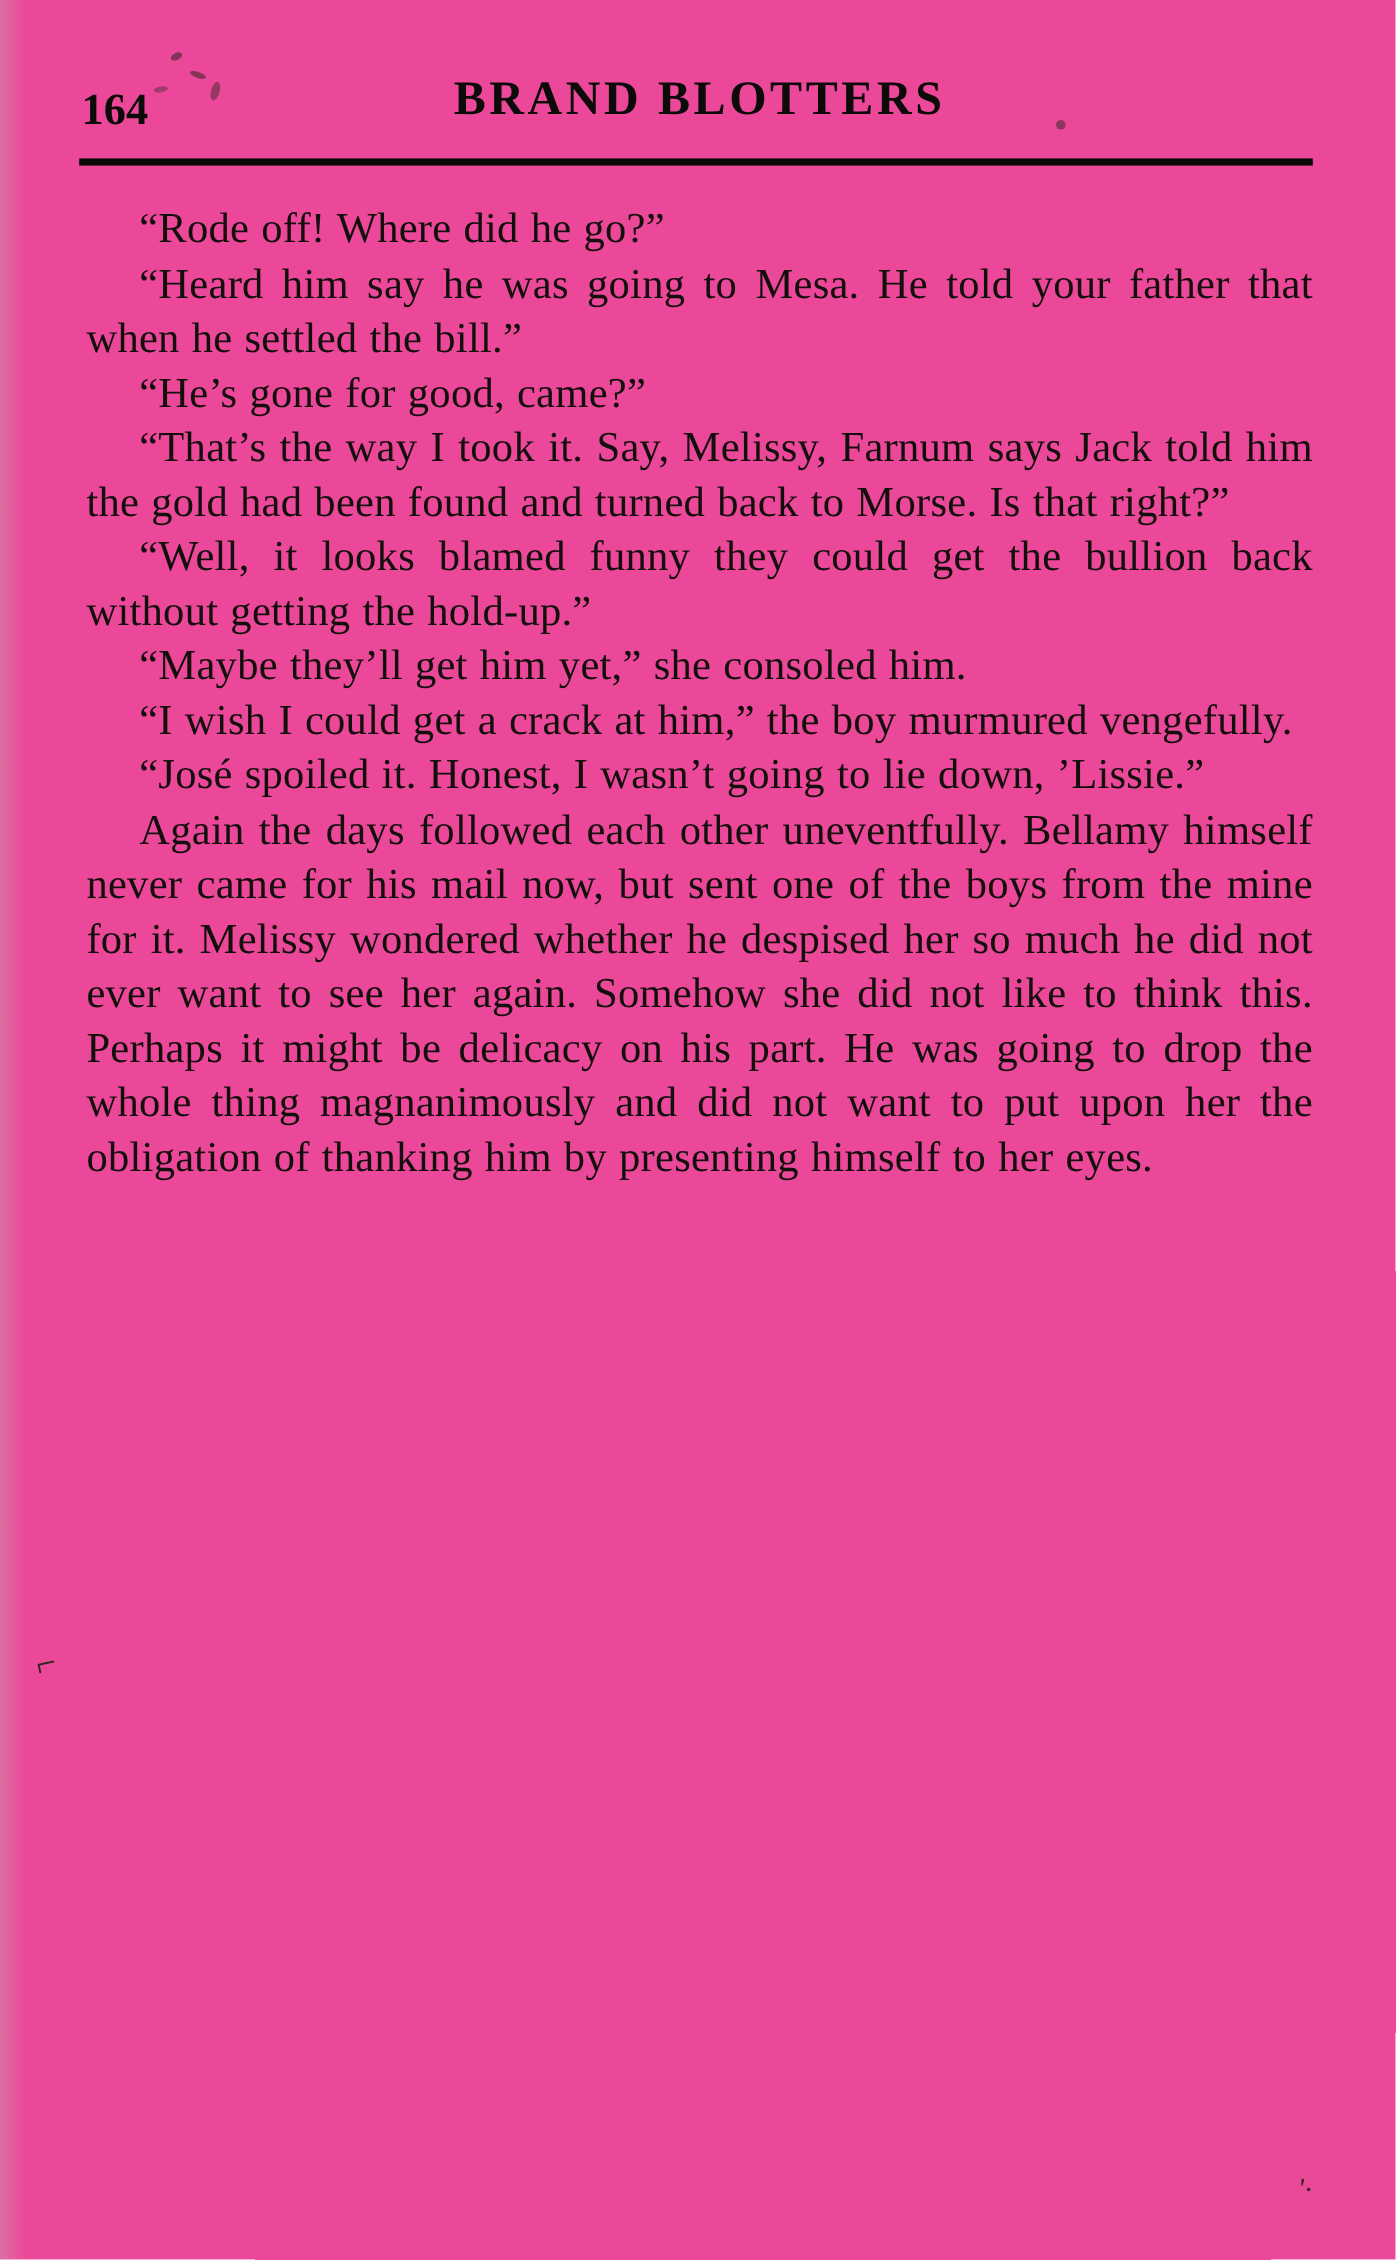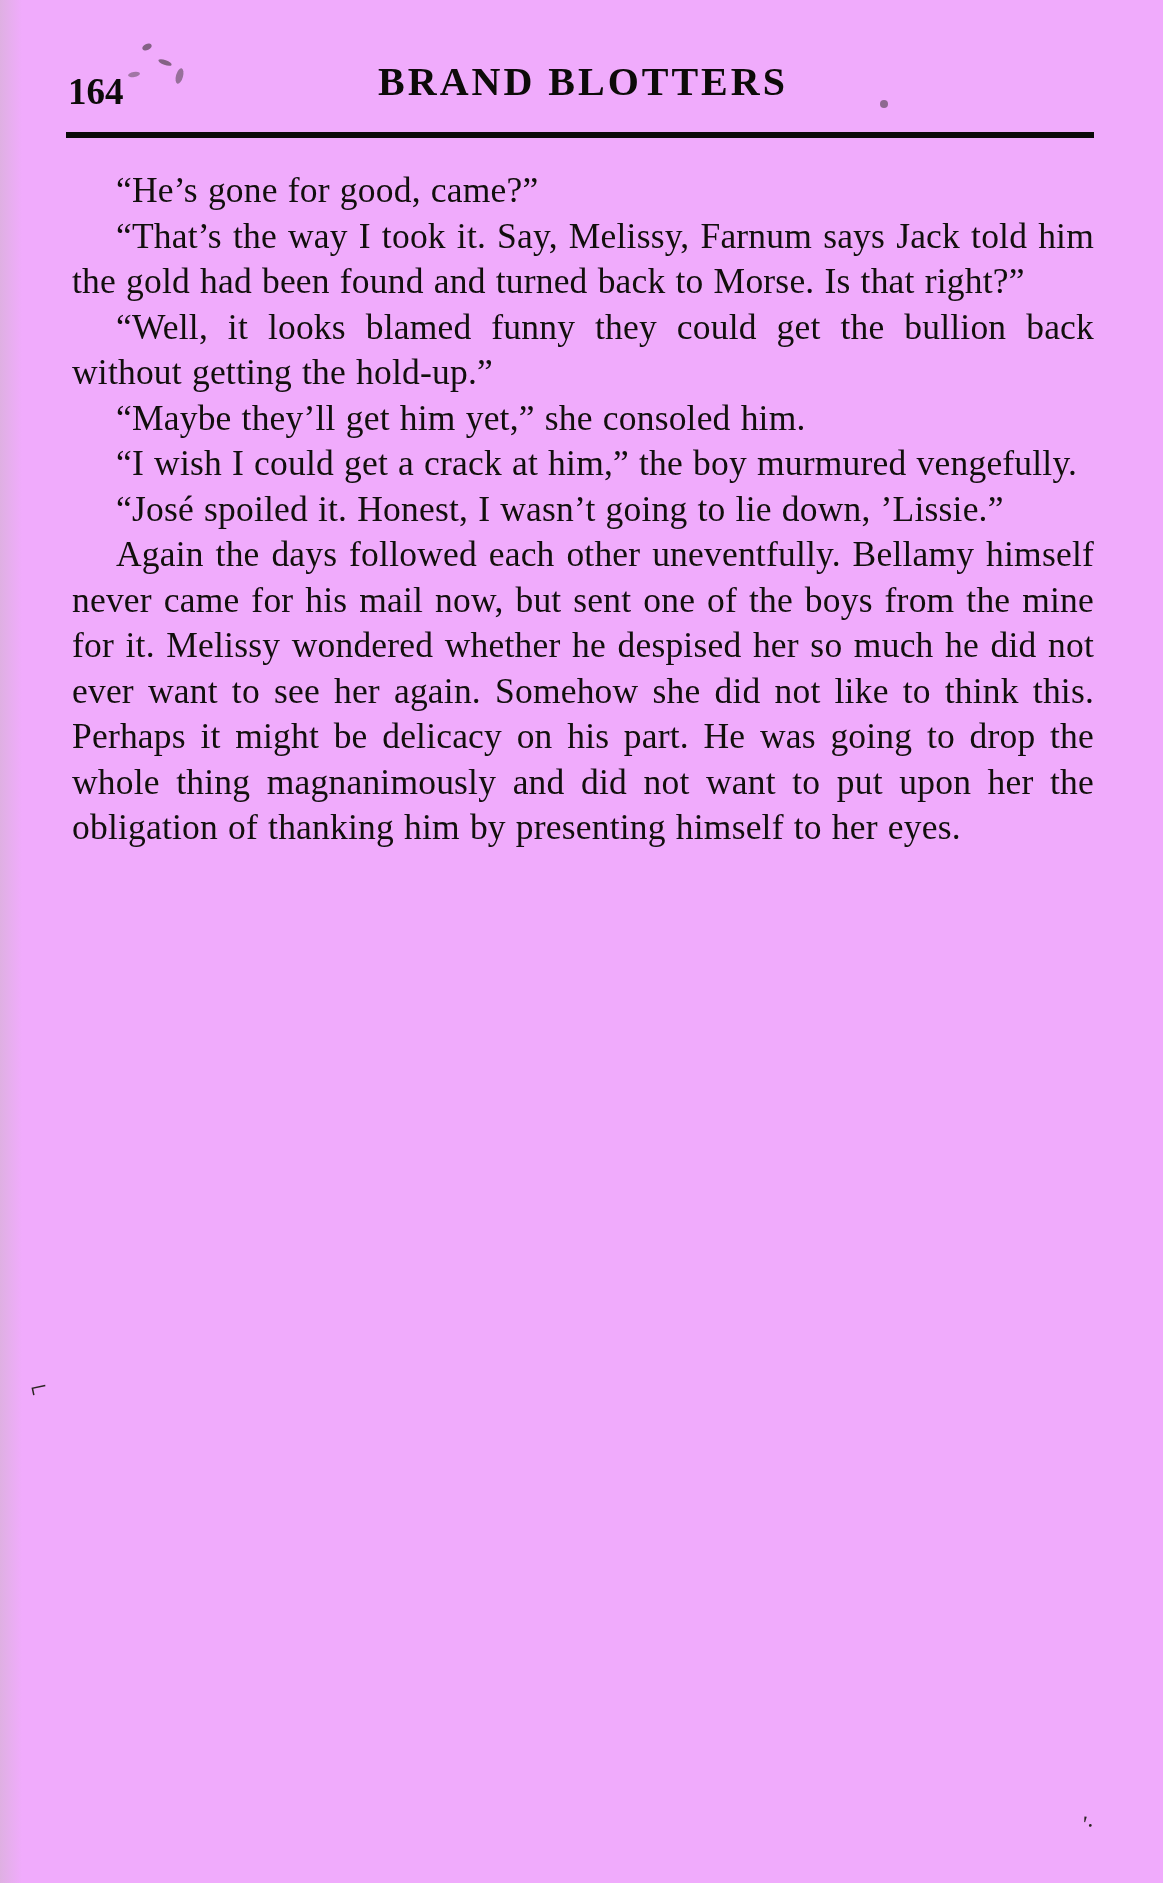--- a/index.html
+++ b/index.html
@@ -14,21 +14,21 @@
     font-family: "Liberation Serif", serif;
     color: #100d0b;
     overflow: hidden;
   }
 
   .page {
     position: absolute;
     top: 0; left: 0;
     width: 1163px;
     height: 1883px;
-    background: #f0abfc;
+    background: #ec4899;
   }
 
   
   .header {
     position: absolute;
     top: 58px;
     left: 68px;
     width: 1030px;
     height: 62px;
   }
@@ -135,20 +135,22 @@
 
   <div class="smudge mark-a"></div>
   <div class="smudge mark-b"></div>
   <div class="smudge mark-c"></div>
   <div class="smudge mark-d"></div>
   <div class="smudge mark-e"></div>
 
   <div class="rule"></div>
 
   <div class="textblock">
+    <p class="indent">“Rode off!   Where did he go?”</p>
+    <p class="indent">“Heard him say he was going to Mesa.   He told your father that when he settled the bill.”</p>
     <p class="indent">“He’s gone for good, came?”</p>
     <p class="indent">“That’s the way I took it.   Say, Melissy, Farnum says Jack told him the gold had been found and turned back to Morse.   Is that right?”</p>
     <p class="indent">“Well, it looks blamed funny they could get the bullion back without getting the hold-up.”</p>
     <p class="indent">“Maybe they’ll get him yet,” she consoled him.</p>
     <p class="indent">“I wish I could get a crack at him,” the boy murmured vengefully.</p>
     <p class="indent">“José spoiled it.   Honest, I wasn’t going to lie down, ’Lissie.”</p>
     <p class="indent">Again the days followed each other uneventfully. Bellamy himself never came for his mail now, but sent one of the boys from the mine for it.   Melissy wondered whether he despised her so much he did not ever want to see her again.   Somehow she did not like to think this.   Perhaps it might be delicacy on his part.   He was going to drop the whole thing magnanimously and did not want to put upon her the obligation of thanking him by presenting himself to her eyes.</p>
   </div>
 
   <div class="tick-left">⌐</div>

